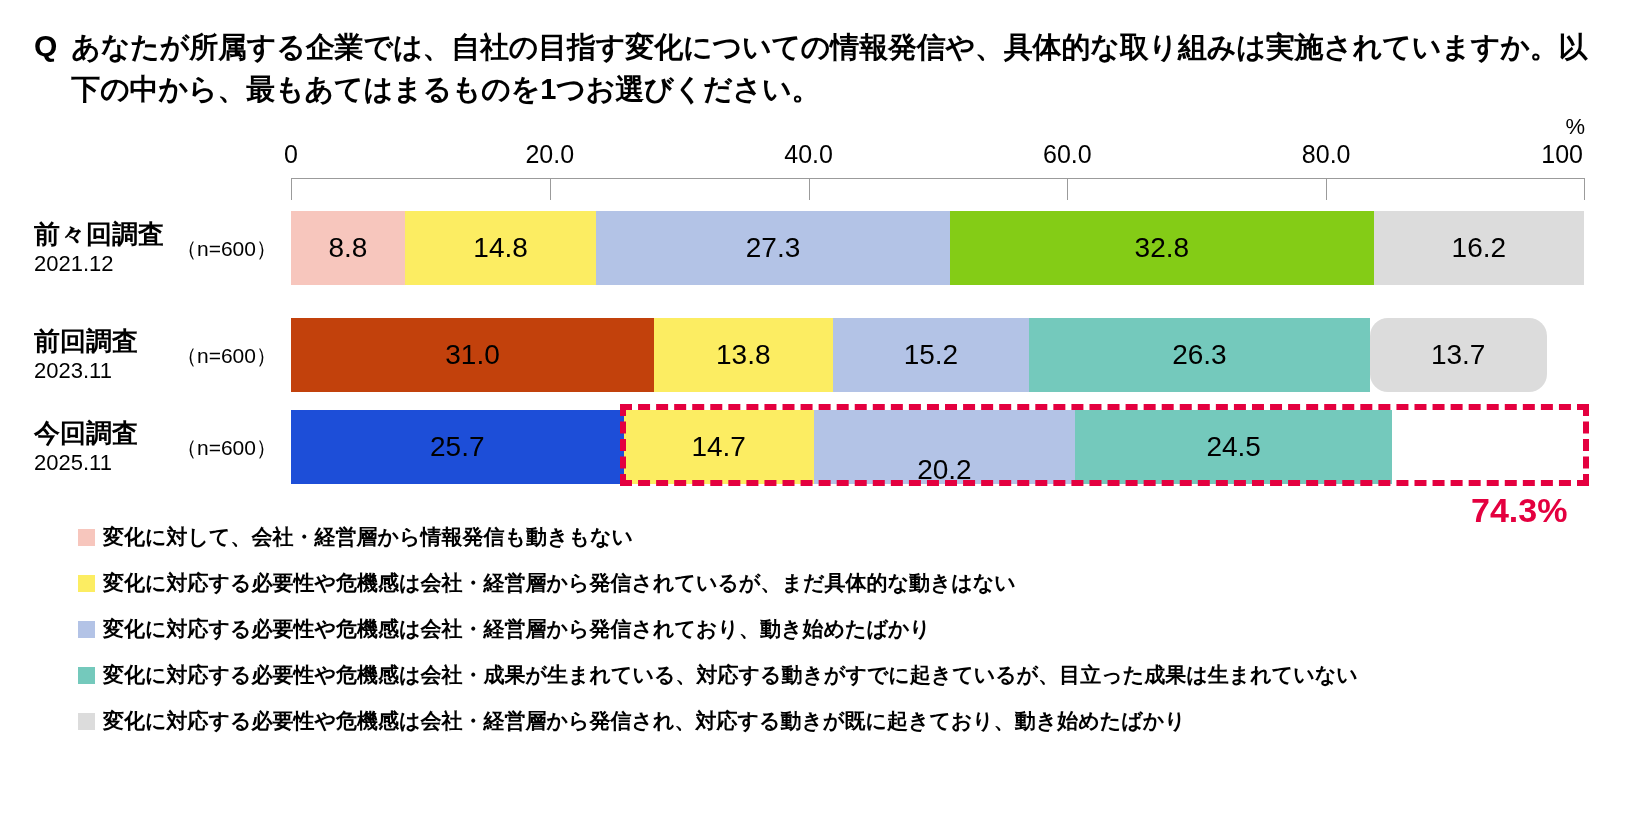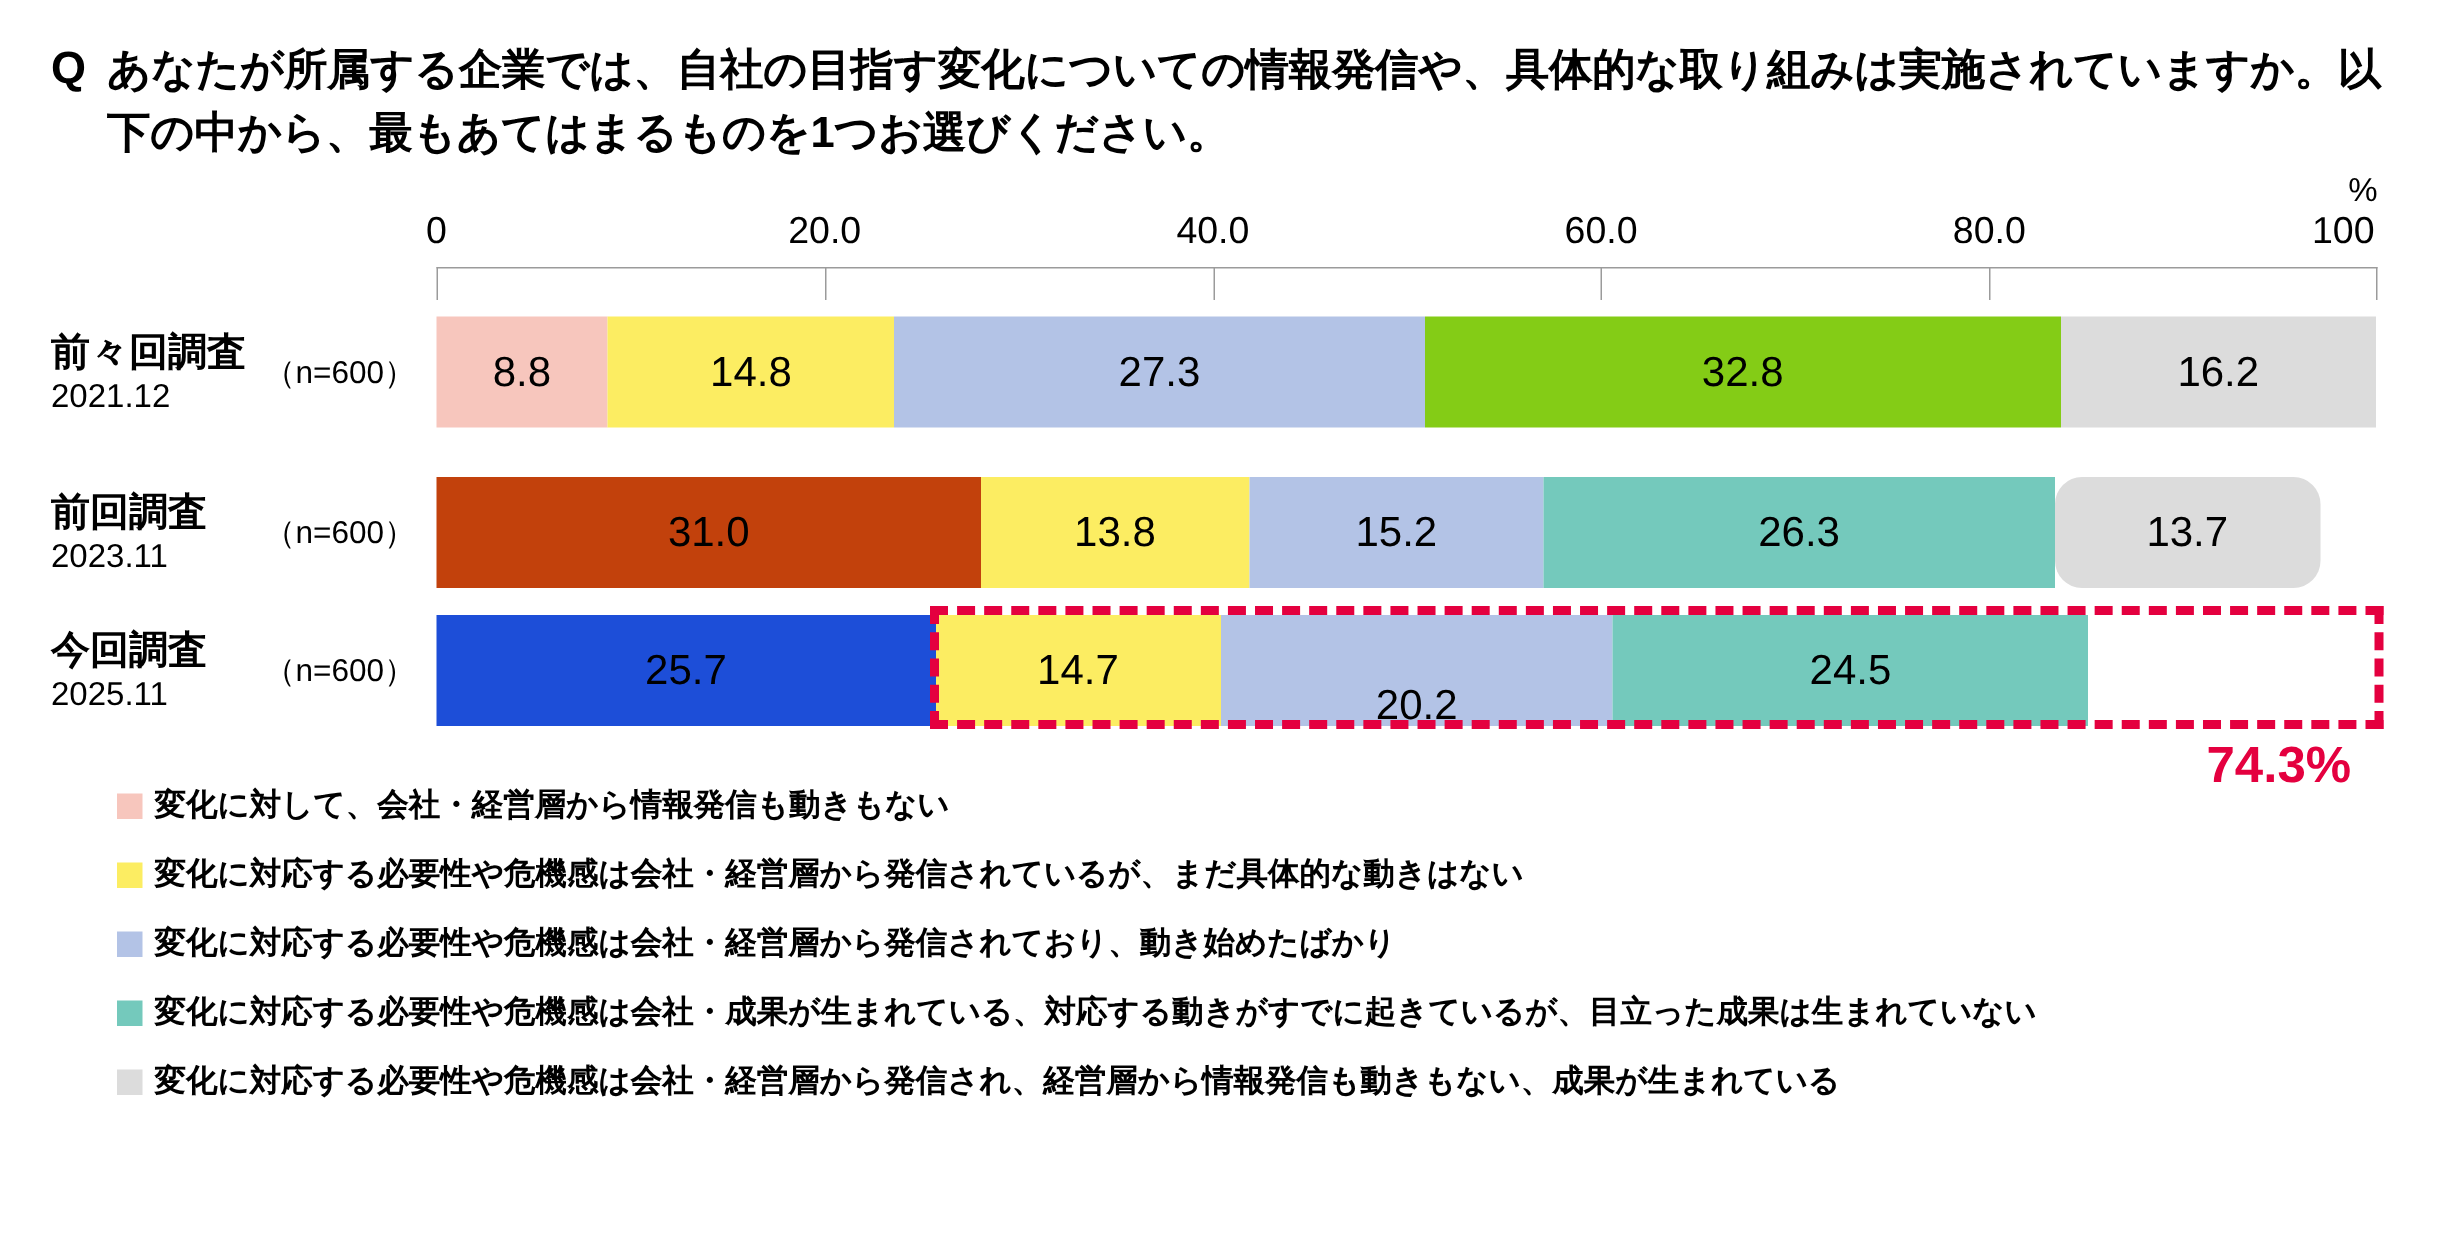--- a/index.html
+++ b/index.html
@@ -301,15 +301,15 @@
     <div class="legend-item">
       <span class="legend-swatch" style="background: rgb(179, 195, 230);"></span>
       <span class="legend-text">変化に対応する必要性や危機感は会社・経営層から発信されており、動き始めたばかり</span>
     </div>
     <div class="legend-item">
       <span class="legend-swatch" style="background: rgb(116, 201, 188);"></span>
       <span class="legend-text">変化に対応する必要性や危機感は会社・成果が生まれている、対応する動きがすでに起きているが、目立った成果は生まれていない</span>
     </div>
     <div class="legend-item">
       <span class="legend-swatch" style="background: rgb(220, 220, 220);"></span>
-      <span class="legend-text">変化に対応する必要性や危機感は会社・経営層から発信され、経営層から情報発信も動きもない、成果が生まれている</span>
+      <span class="legend-text">変化に対応する必要性や危機感は会社・経営層から発信され、対応する動きが既に起きており、動き始めたばかり</span>
     </div>
   </div>
 
 </body></html>

